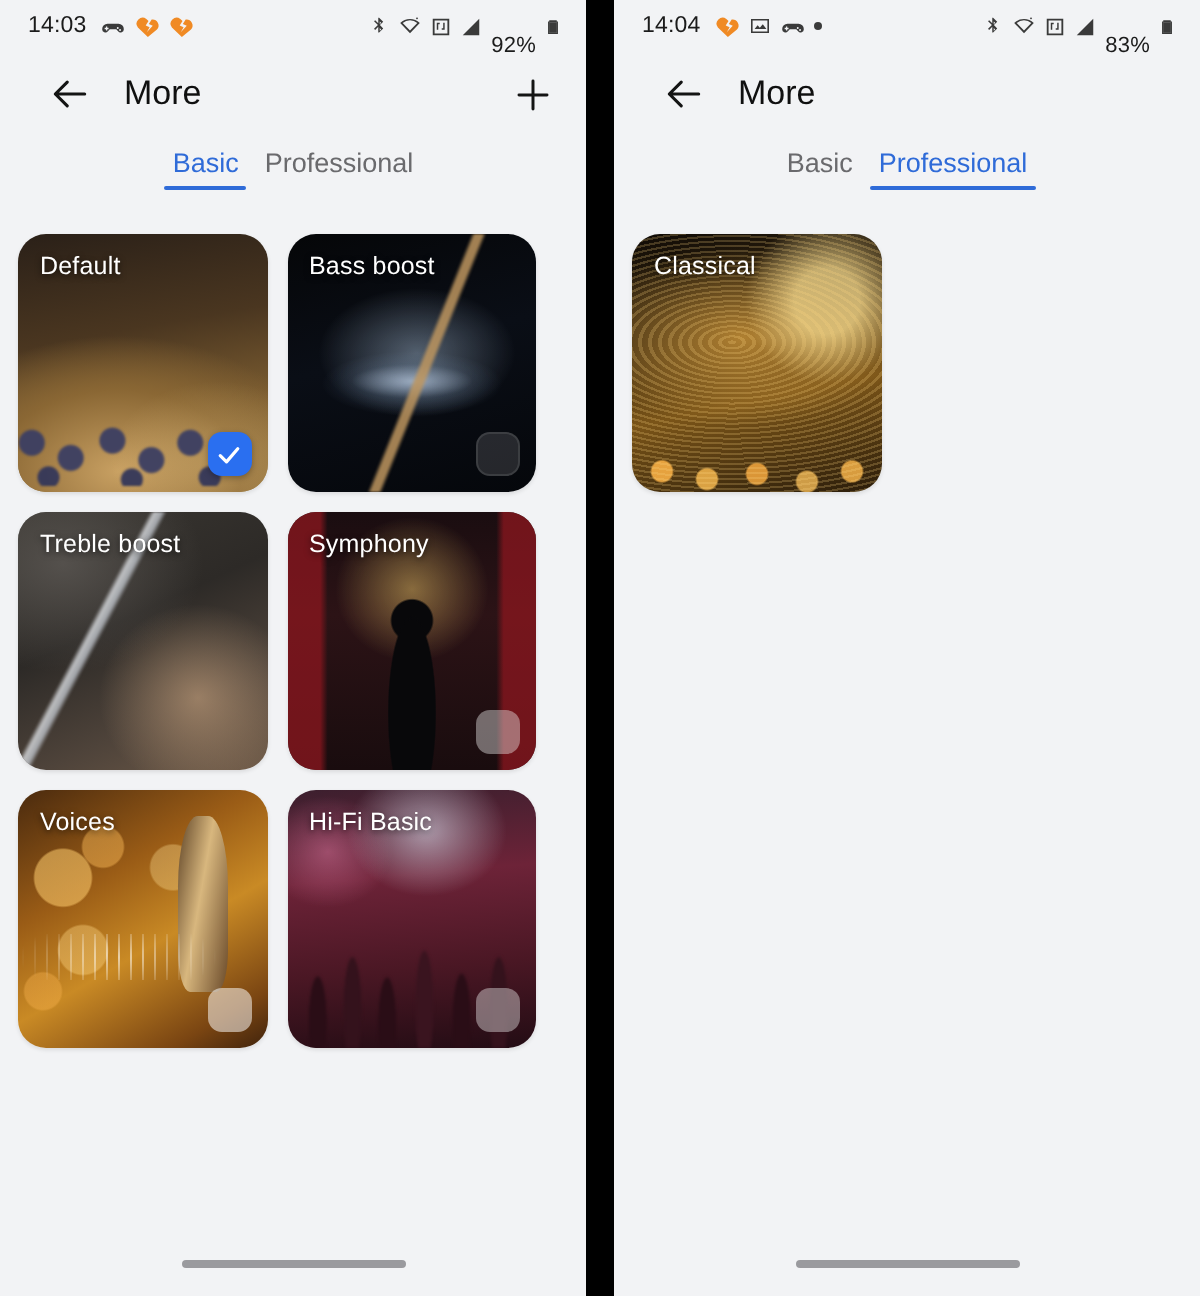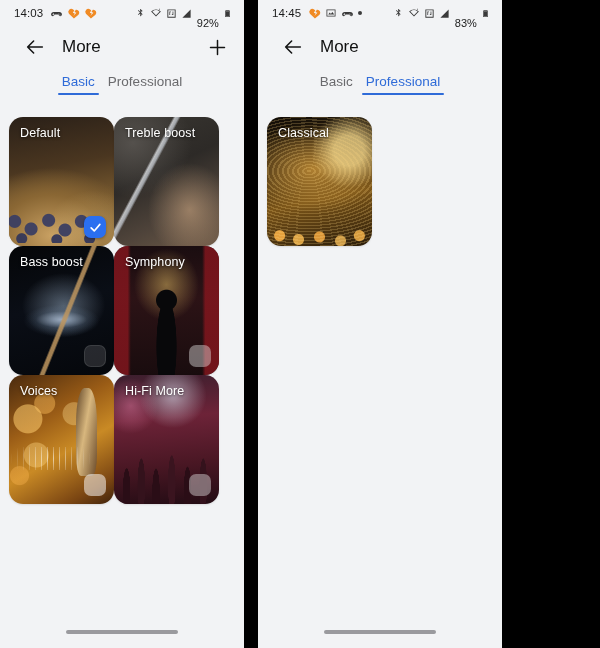--- a/index.html
+++ b/index.html
@@ -2,21 +2,21 @@
 <html><head>
 <meta charset="utf-8">
 <style>
   * { box-sizing: border-box; margin: 0; padding: 0; }
   html, body {
     width: 600px; height: 648px;
     background: #000;
     font-family: "Liberation Sans", sans-serif;
     overflow: hidden;
   }
-  .stage { position: relative; width: 502px; height: 648px; display: flex; background: #7dd3fc; }
+  .stage { position: relative; width: 600px; height: 648px; display: flex; background: #7dd3fc; }
 
   .panel {
     width: 293px; height: 648px;
     background: #f2f3f5;
     position: relative;
     overflow: hidden;
     display: flex; flex-direction: column;
   }
   .divider { width: 14px; height: 648px; background: #000; flex: 0 0 14px; }
 
@@ -72,20 +72,21 @@
   .tab.active::after {
     content: ""; position: absolute; left: 0; right: 0; bottom: 0;
     height: 2.5px; background: #2f6bd8; border-radius: 2px;
   }
 
   
   .grid {
     padding: 9px 25px 0 9px;
     display: grid;
     grid-template-columns: repeat(2, 1fr);
+    gap: 10px;
   }
   .card {
     position: relative;
     height: 129px;
     border-radius: 14px;
     overflow: hidden;
     cursor: pointer;
     box-shadow: 0 1px 2px rgba(0,0,0,.10);
   }
   .card-bg { position: absolute; inset: 0; }
@@ -320,55 +321,55 @@
         <div class="card">
           <div class="card-bg bg-mixer"></div>
           <div class="card-label">Default</div>
           <div class="badge check">
             <svg width="15" height="15" viewBox="0 0 24 24">
               <path fill="none" stroke="#ffffff" stroke-width="2.6" stroke-linecap="round" stroke-linejoin="round" d="M5 12.5 10 17.5 19 7"></path>
             </svg>
           </div>
         </div>
         <div class="card">
-          <div class="card-bg bg-flute"></div>
-          <div class="card-label">Treble boost</div>
-        </div>
-        <div class="card">
           <div class="card-bg bg-drum"></div>
           <div class="card-label">Bass boost</div>
           <div class="badge ghost-dark"></div>
+        </div>
+        <div class="card">
+          <div class="card-bg bg-flute"></div>
+          <div class="card-label">Treble boost</div>
         </div>
         <div class="card">
           <div class="card-bg bg-symphony"></div>
           <div class="card-label">Symphony</div>
           <div class="badge ghost-mid"></div>
         </div>
         <div class="card">
           <div class="card-bg bg-mic">
             <div class="mic-body"></div>
           </div>
           <div class="card-label">Voices</div>
           <div class="badge ghost-light"></div>
         </div>
         <div class="card">
           <div class="card-bg bg-hifi"></div>
-          <div class="card-label">Hi-Fi More</div>
+          <div class="card-label">Hi-Fi Basic</div>
           <div class="badge ghost-mid"></div>
         </div>
       </div>
       <div class="home-wrap">
         <div class="home-bar"></div>
       </div>
     </div>
   <div class="divider"></div>
   <div class="panel" id="panel-1">
       <div class="statusbar">
         <div class="sb-left">
-          <span class="sb-time">14:45</span>
+          <span class="sb-time">14:04</span>
           <span class="sb-ico">
             <svg width="13" height="13" viewBox="0 0 24 24">
               <path fill="#f08a24" d="M12.8 21.3 3.6 12.4A5.6 5.6 0 0 1 11.4 4.5l2 2-2.6 4.2 3.6 1.5-2.6 4.6 5.5-6-3.6-1.6 2.6-4.1a5.6 5.6 0 0 1 4.9 9.3l-8.4 6.9z"></path>
             </svg>
           </span>
           <span class="sb-ico">
             <svg width="12" height="12" viewBox="0 0 24 24">
               <path fill="#3a3a3a" d="M3 5h18v14H3V5zm1.6 1.6v10.8h14.8V6.6H4.6zm2 8.4 3-3.8 2.2 2.6 3-3.6 3.6 4.8H6.6z"></path>
             </svg>
           </span>

